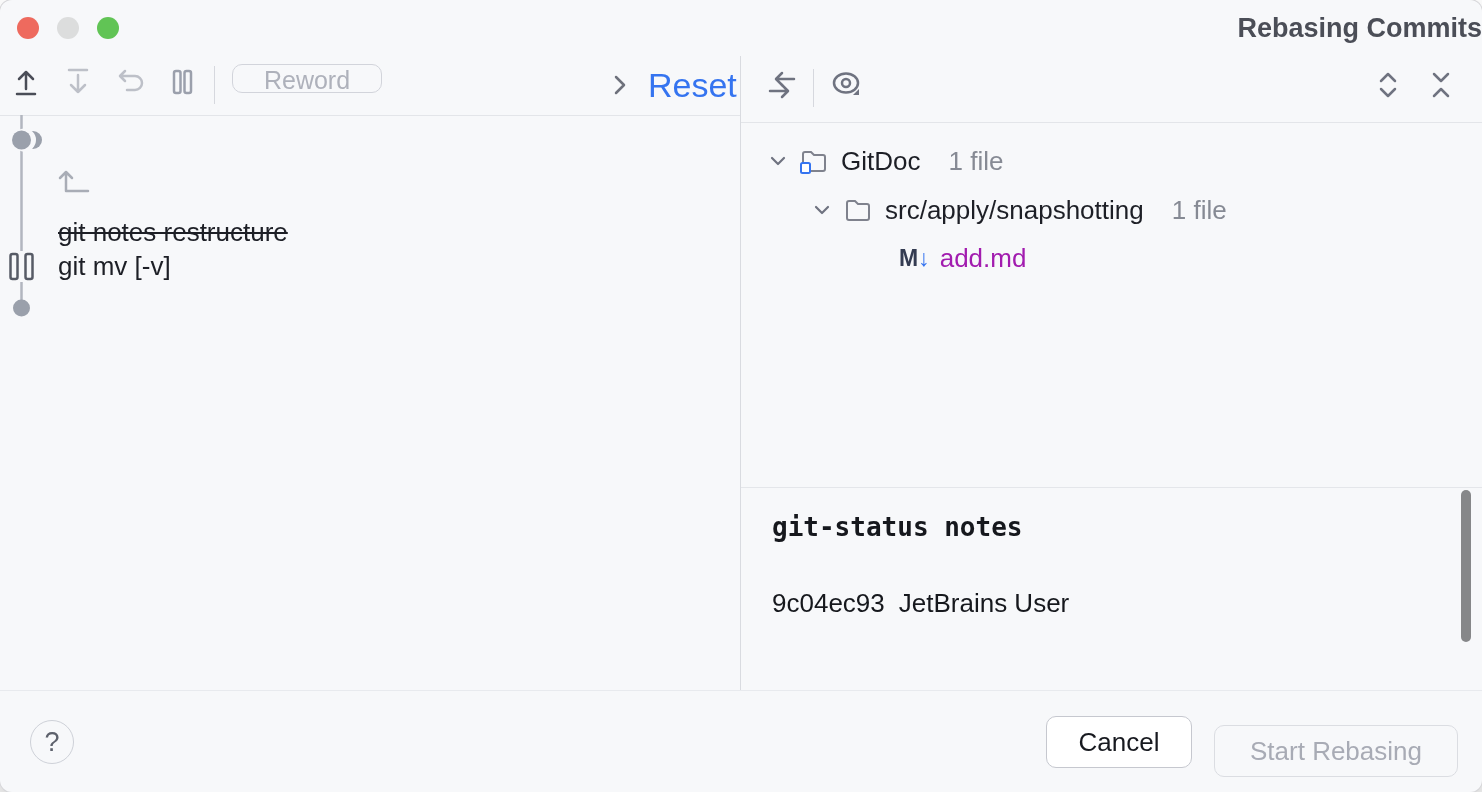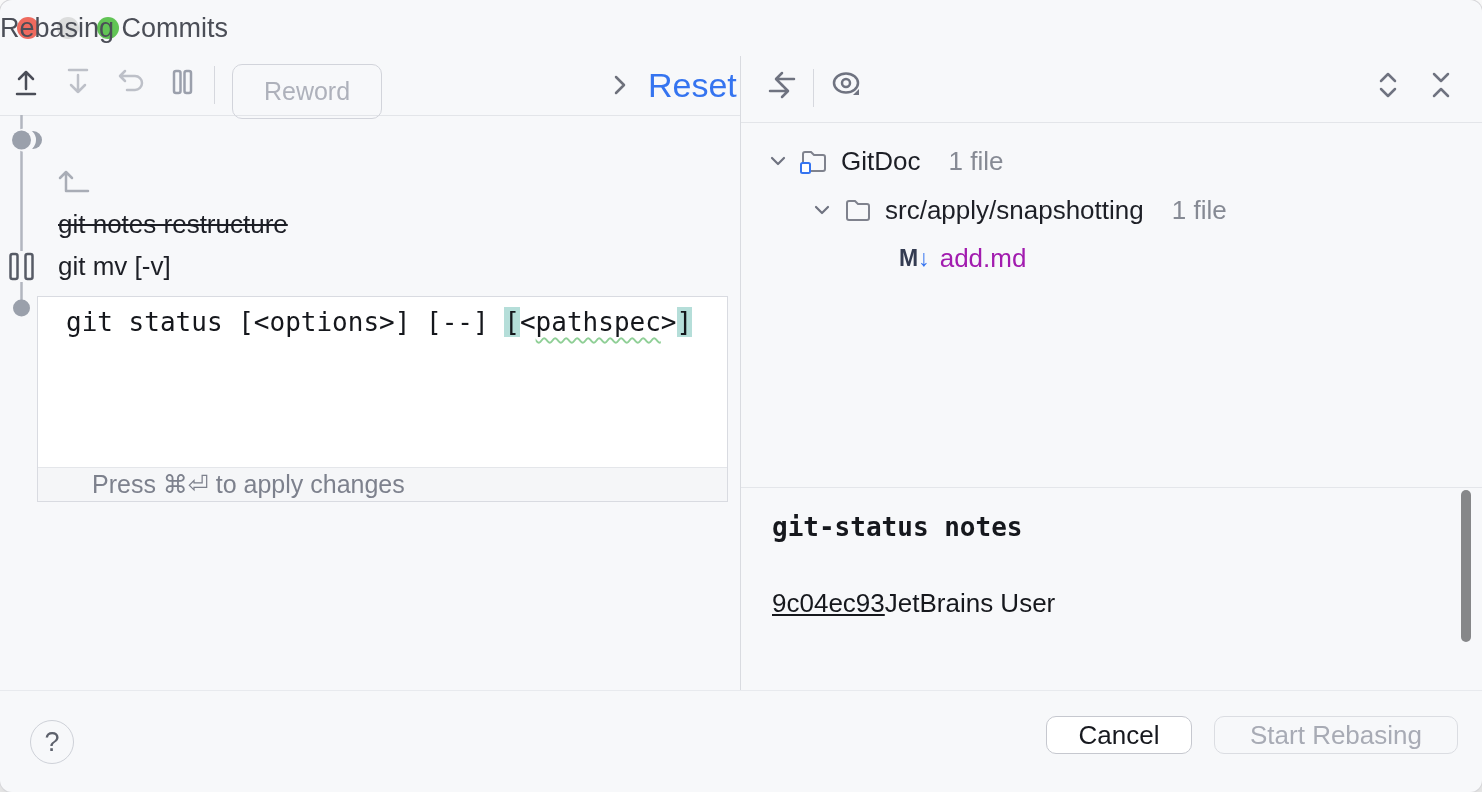--- a/index.html
+++ b/index.html
@@ -4,29 +4,29 @@
 <style>
   html,body{margin:0;padding:0;background:#ffffff;font-family:"Liberation Sans",sans-serif;}
   .window{position:relative;width:1482px;height:792px;background:#f7f8fa;border-radius:12px;
           box-shadow:0 0 0 1px #d6d6d9, 0 18px 40px rgba(0,0,0,.25);overflow:hidden;}
   
   .titlebar{position:absolute;top:0;left:0;right:0;height:56px;}
   .tl{position:absolute;top:17px;width:22px;height:22px;border-radius:50%;}
   .tl.red{left:17px;background:#ee6a5e;}
   .tl.yellow{left:57px;background:#dcdddd;}
   .tl.green{left:97px;background:#61c455;}
-  .title{position:absolute;left:0;right:0;top:0;height:56px;line-height:56px;text-align:left;
-         font-size:27px;font-weight:400;color:#4b4e57;}
+  .title{position:absolute;left:0;right:0;top:0;height:56px;line-height:56px;text-align:right;
+         font-size:27px;font-weight:700;color:#4b4e57;}
   
   .toolbar-left{position:absolute;left:0;top:56px;width:740px;height:59px;border-bottom:1px solid #e3e5e9;}
   .toolbar-right{position:absolute;left:741px;top:56px;width:741px;height:66px;border-bottom:1px solid #e3e5e9;}
   .icon-btn{position:absolute;width:36px;height:36px;display:flex;align-items:center;justify-content:center;
             border-radius:6px;background:transparent;border:none;padding:0;cursor:pointer;}
   .vsep{position:absolute;width:1px;background:#d6d8de;}
-  .reword-btn{position:absolute;left:232px;top:8px;width:150px;height:55px;border:1.5px solid #d2d4db;
+  .reword-btn{position:absolute;left:232px;top:8px;width:150px;height:29px;border:1.5px solid #d2d4db;
               border-radius:10px;background:transparent;color:#aeb1bb;font-size:25px;font-family:"Liberation Sans",sans-serif;}
   .reset-link{position:absolute;left:648px;top:0;height:59px;line-height:59px;color:#3574f0;font-size:34px;
               background:none;border:none;padding:0;cursor:pointer;font-family:"Liberation Sans",sans-serif;}
   .divider-v{position:absolute;left:740px;top:56px;width:1px;height:634px;background:#d9dbe0;}
   
   .graph{position:absolute;left:0;top:115px;}
   .commit-row{position:absolute;left:58px;font-size:26px;color:#1d1f26;white-space:pre;}
   .commit-row.squashed{left:94px;}
   .commit-row.dropped{text-decoration:line-through;text-decoration-thickness:2px;}
   .squash-arrow{position:absolute;left:56px;top:164px;}
@@ -46,31 +46,31 @@
   .tree-chevron{flex:0 0 auto;margin-right:10px;display:flex;}
   .tree-icon{flex:0 0 auto;margin-right:12px;display:flex;}
   .md-icon{font-size:23px;font-weight:700;color:#343c52;margin-right:10px;white-space:nowrap;}
   .md-icon .arrow{color:#3574f0;font-weight:400;}
   .file-link{color:#a21caf;}
   .hsep{position:absolute;height:1px;background:#e4e6ea;}
   
   .detail-subject{position:absolute;left:772px;top:512px;font-family:"DejaVu Sans Mono","Liberation Mono",monospace;
                   font-weight:700;font-size:26px;color:#16181d;}
   .detail-meta{position:absolute;left:772px;top:586px;font-size:26px;color:#16181d;line-height:34px;}
-  .detail-meta .hash{text-decoration:underline;}
+  .detail-meta .hash{margin-right:14px;}
   .detail-meta .email{color:#3574f0;}
   .scroll-thumb{position:absolute;left:1461px;top:490px;width:10px;height:152px;border-radius:5px;background:#868789;}
   
   .help-btn{position:absolute;left:30px;top:720px;width:44px;height:44px;border-radius:50%;border:1.5px solid #ced1d8;
             background:transparent;color:#5d616c;font-size:27px;display:flex;align-items:center;justify-content:center;
             font-family:"Liberation Sans",sans-serif;cursor:pointer;}
-  .btn{position:absolute;top:716px;height:38px;border-radius:10px;font-size:26px;cursor:pointer;
+  .btn{position:absolute;top:716px;height:52px;border-radius:10px;font-size:26px;cursor:pointer;
        font-family:"Liberation Sans",sans-serif;}
   .btn.cancel{left:1046px;width:146px;background:#ffffff;border:1px solid #c6c8cf;color:#17191f;}
-  .btn.start{left:1214px;width:244px;background:transparent;border:1px solid #dbdde2;color:#a8abb5;cursor:default;}
+  .btn.start{left:1214px;width:244px;background:transparent;border:1px solid #dbdde2;color:#a8abb5;cursor:default;margin-top:9px;}
   svg{display:block;}
 </style>
 </head>
 <body>
 
 <div class="window">
 
   <div class="titlebar">
     <div class="tl red"></div>
     <div class="tl yellow"></div>
@@ -168,27 +168,23 @@
     </g>
     <line x1="21.5" y1="167" x2="21.5" y2="185" stroke="#b2b6bf" stroke-width="2.5"></line>
     <circle cx="21.5" cy="193" r="8.5" fill="#9aa0ab"></circle>
   </svg>
 
   <span class="squash-arrow">
     <svg width="36" height="34" viewBox="0 0 36 34" fill="none" stroke="#a9adb6" stroke-width="2.5" stroke-linecap="round" stroke-linejoin="round">
       <path d="M10 27 V8 M4 14 L10 8 L16 14 M10 27 H32"></path>
     </svg>
   </span>
-  <div class="commit-row dropped" style="top:209px;">git notes restructure</div>
+  <div class="commit-row dropped" style="top:217px;">git notes restructure</div>
   <div class="commit-row" style="top:251px;">git mv [-v]</div>
 
-  <div class="editor">
-    <div class="editor-line"><span>git status [&lt;options&gt;] [--] </span><span class="hl-bracket">[</span><span>&lt;</span><span class="typo">pathspec</span><span>&gt;</span><span class="hl-bracket">]</span></div>
-    <div class="editor-hint">Press ⌘⏎ to apply changes</div>
-  </div>
 
   <div class="tree-row" style="top:143px;padding-left:26px;">
     <span class="tree-chevron">
       <svg width="22" height="22" viewBox="0 0 22 22" fill="none" stroke="#6f7380" stroke-width="2.2" stroke-linecap="round" stroke-linejoin="round">
         <path d="M5 8 L11 14 L17 8"></path>
       </svg>
     </span>
     <span class="tree-icon">
       <svg width="30" height="30" viewBox="0 0 30 30" fill="none">
         <path d="M4 8 a2 2 0 0 1 2 -2 h6 l3 3 h9 a2 2 0 0 1 2 2 v12 a2 2 0 0 1 -2 2 H6 a2 2 0 0 1 -2 -2 Z" stroke="#7f828d" stroke-width="2"></path>

